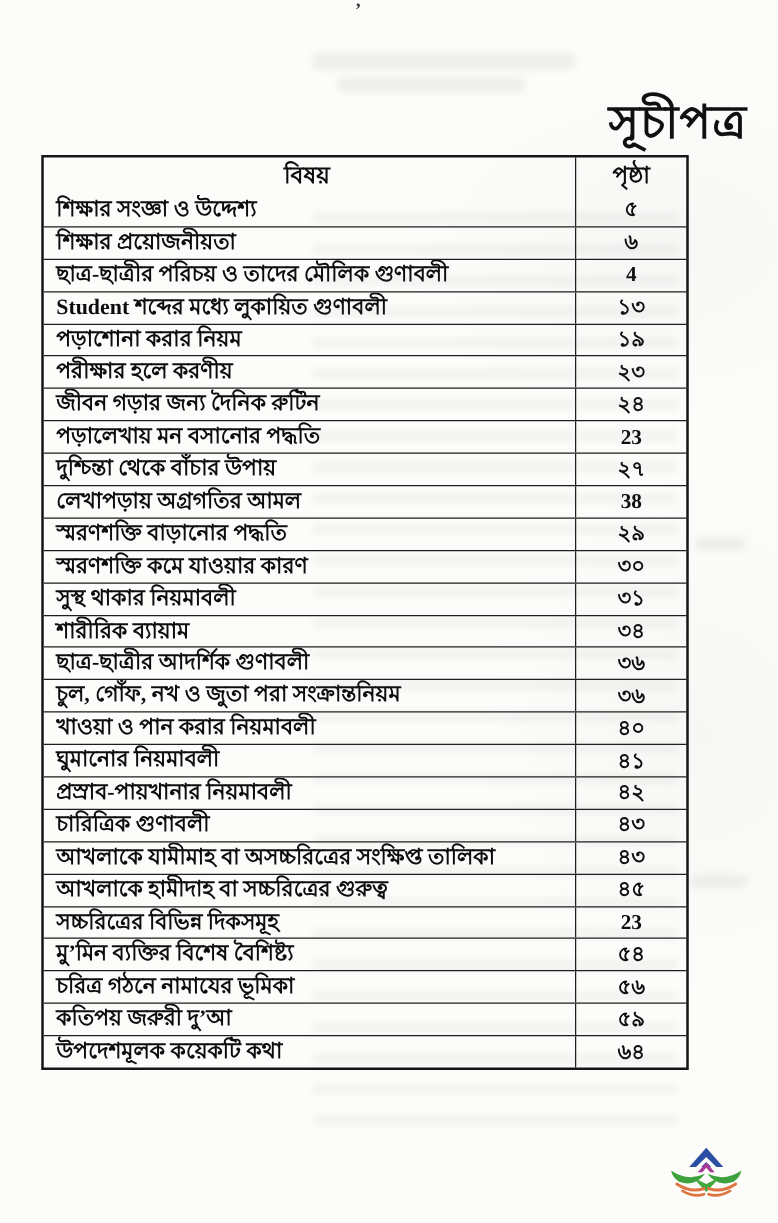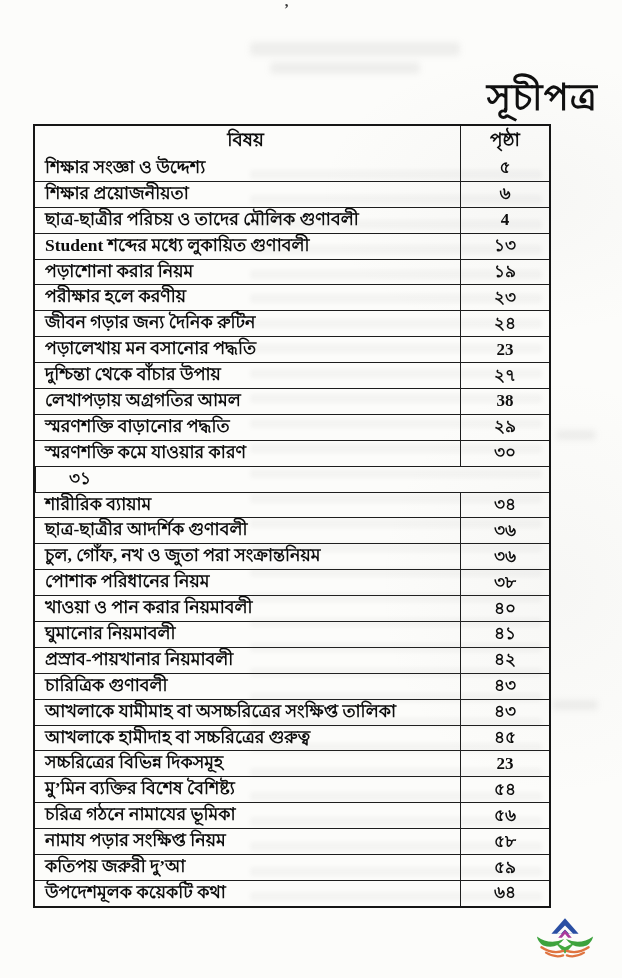--- a/index.html
+++ b/index.html
@@ -224,20 +224,23 @@
   <div class="toc-row body-row">
     <div class="cell subject">
             <span>স্মরণশক্তি কমে যাওয়ার কারণ</span>
           </div>
     <div class="cell pagecol">
             <span>৩০</span>
           </div>
   </div>
 
   <div class="toc-row body-row">
+    <div class="cell subject">
+            <span>সুস্থ থাকার নিয়মাবলী</span>
+          </div>
     <div class="cell pagecol">
             <span>৩১</span>
           </div>
   </div>
 
   <div class="toc-row body-row">
     <div class="cell subject">
             <span>শারীরিক ব্যায়াম</span>
           </div>
     <div class="cell pagecol">
@@ -256,28 +259,20 @@
 
   <div class="toc-row body-row">
     <div class="cell subject">
             <span>চুল, গোঁফ, নখ ও জুতা পরা সংক্রান্তনিয়ম</span>
           </div>
     <div class="cell pagecol">
             <span>৩৬</span>
           </div>
   </div>
 
-  <div class="toc-row body-row">
-    <div class="cell subject">
-            <span>পোশাক পরিধানের নিয়ম</span>
-          </div>
-    <div class="cell pagecol">
-            <span>৩৮</span>
-          </div>
-  </div>
 
   <div class="toc-row body-row">
     <div class="cell subject">
             <span>খাওয়া ও পান করার নিয়মাবলী</span>
           </div>
     <div class="cell pagecol">
             <span>৪০</span>
           </div>
   </div>
 
@@ -346,28 +341,20 @@
 
   <div class="toc-row body-row">
     <div class="cell subject">
             <span>চরিত্র গঠনে নামাযের ভূমিকা</span>
           </div>
     <div class="cell pagecol">
             <span>৫৬</span>
           </div>
   </div>
 
-  <div class="toc-row body-row">
-    <div class="cell subject">
-            <span>নামায পড়ার সংক্ষিপ্ত নিয়ম</span>
-          </div>
-    <div class="cell pagecol">
-            <span>৫৮</span>
-          </div>
-  </div>
 
   <div class="toc-row body-row">
     <div class="cell subject">
             <span>কতিপয় জরুরী দু’আ</span>
           </div>
     <div class="cell pagecol">
             <span>৫৯</span>
           </div>
   </div>
 

